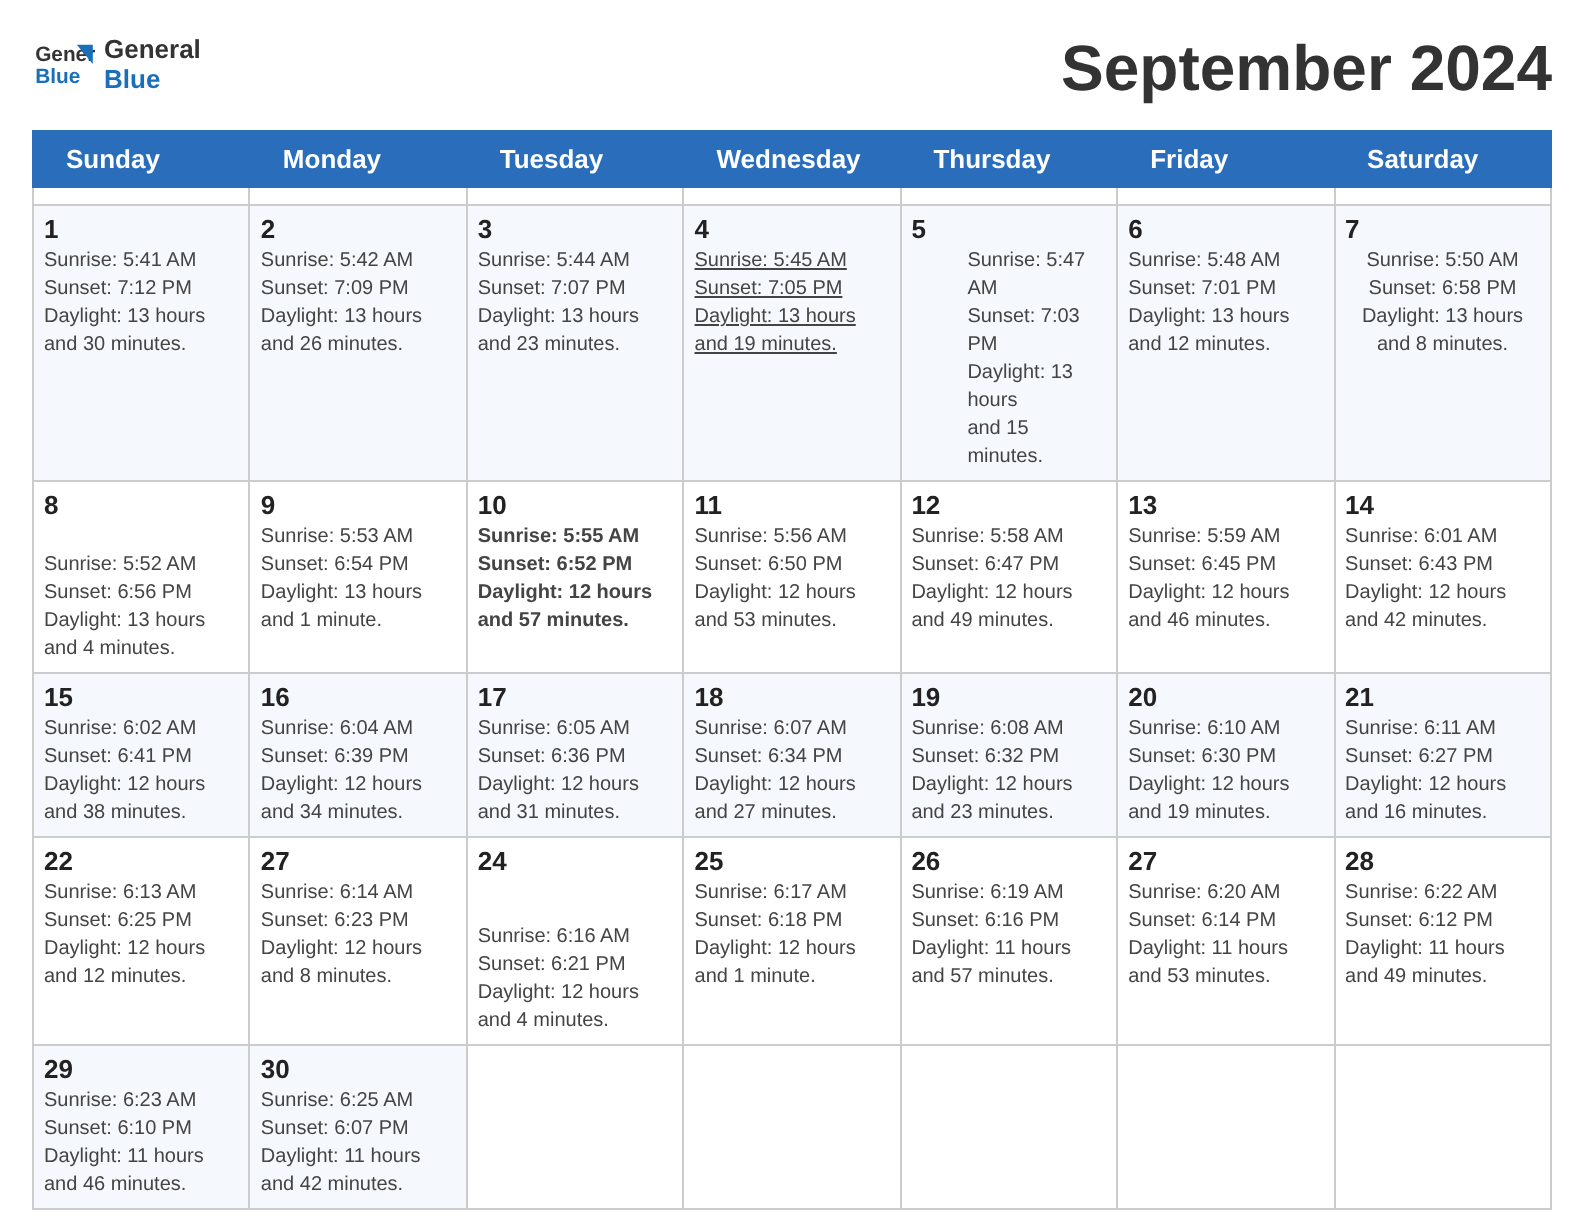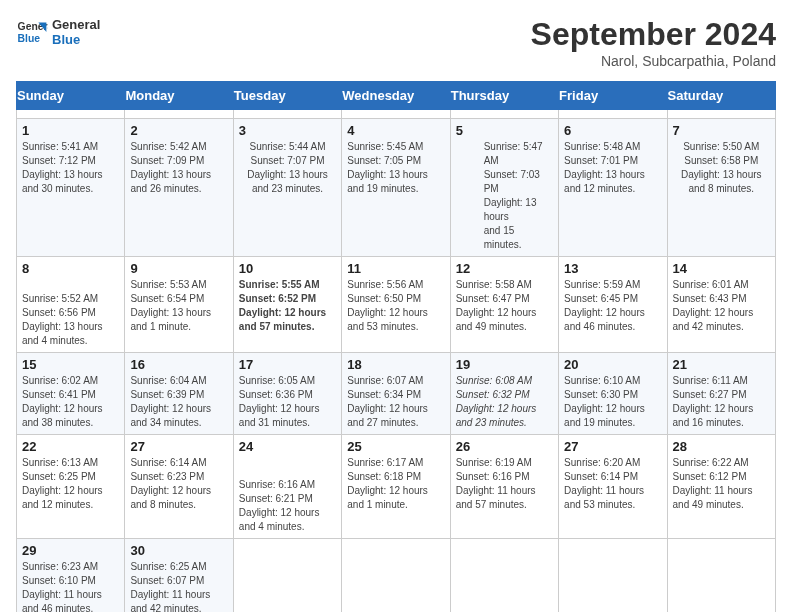--- a/index.html
+++ b/index.html
@@ -38,21 +38,21 @@
       color: #555;
     }
     table {
       width: 100%;
       border-collapse: collapse;
       font-size: 11px;
     }
     thead tr th {
       background-color: #2a6ebb;
       color: #fff;
-      padding: 6px 0;
+      padding: 6px 16px;
       text-align: left;
       font-size: 13px;
       font-weight: bold;
       border: 1px solid #2a6ebb;
     }
     tbody tr td {
       border: 1px solid #ccc;
       padding: 4px 5px;
       vertical-align: top;
       background: #fff;
@@ -88,21 +88,20 @@
       <text x="2" y="32" font-size="13" font-weight="bold" fill="#1a6fbb">Blue</text>
       <polygon points="28,8 38,8 38,20" fill="#1a6fbb"></polygon>
     </svg>
     <div>
       <div style="font-size:13px;font-weight:bold;color:#333;">General</div>
       <div style="font-size:13px;font-weight:bold;color:#1a6fbb;">Blue</div>
     </div>
   </div>
   <div class="title-area">
     <div class="month-title">September 2024</div>
-    <div class="subtitle">Narol, Subcarpathia, Poland</div>
   </div>
 </div>
 
 <table>
   <thead>
     <tr>
 
     <th>Sunday</th>
         <th>Monday</th>
         <th>Tuesday</th>
@@ -132,28 +131,28 @@
         </td>
         <td>
           <span class="day-num">2</span>
           <div class="day-info" style="white-space: pre-line;">Sunrise: 5:42 AM
 Sunset: 7:09 PM
 Daylight: 13 hours
 and 26 minutes.</div>
         </td>
         <td>
           <span class="day-num">3</span>
-          <div class="day-info" style="white-space: pre-line; text-align: center;">Sunrise: 5:44 AM
+          <div class="day-info" style="white-space: pre-line;">Sunrise: 5:44 AM
 Sunset: 7:07 PM
 Daylight: 13 hours
 and 23 minutes.</div>
         </td>
         <td>
           <span class="day-num">4</span>
-          <div class="day-info" style="white-space: pre-line;">Sunrise: 5:45 AM
+          <div class="day-info" style="white-space: pre-line; text-decoration: underline;">Sunrise: 5:45 AM
 Sunset: 7:05 PM
 Daylight: 13 hours
 and 19 minutes.</div>
         </td>
         <td>
           <span class="day-num">5</span>
           <div class="day-info" style="white-space: pre-line; margin-left: 28px;">Sunrise: 5:47 AM
 Sunset: 7:03 PM
 Daylight: 13 hours
 and 15 minutes.</div>
@@ -248,21 +247,21 @@
         </td>
         <td>
           <span class="day-num">18</span>
           <div class="day-info" style="white-space: pre-line;">Sunrise: 6:07 AM
 Sunset: 6:34 PM
 Daylight: 12 hours
 and 27 minutes.</div>
         </td>
         <td>
           <span class="day-num">19</span>
-          <div class="day-info" style="white-space: pre-line; font-style: italic;">Sunrise: 6:08 AM
+          <div class="day-info" style="white-space: pre-line;">Sunrise: 6:08 AM
 Sunset: 6:32 PM
 Daylight: 12 hours
 and 23 minutes.</div>
         </td>
         <td>
           <span class="day-num">20</span>
           <div class="day-info" style="white-space: pre-line;">Sunrise: 6:10 AM
 Sunset: 6:30 PM
 Daylight: 12 hours
 and 19 minutes.</div>

